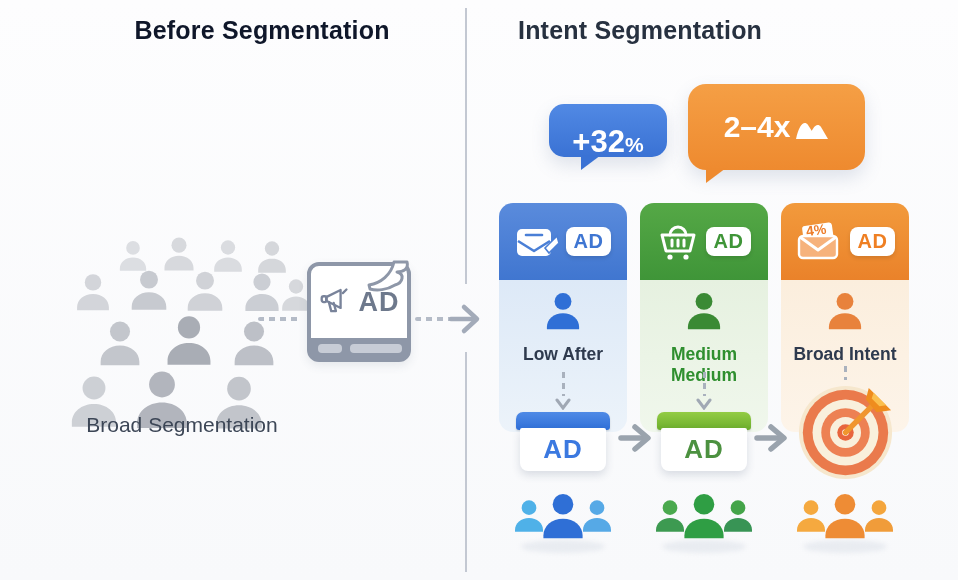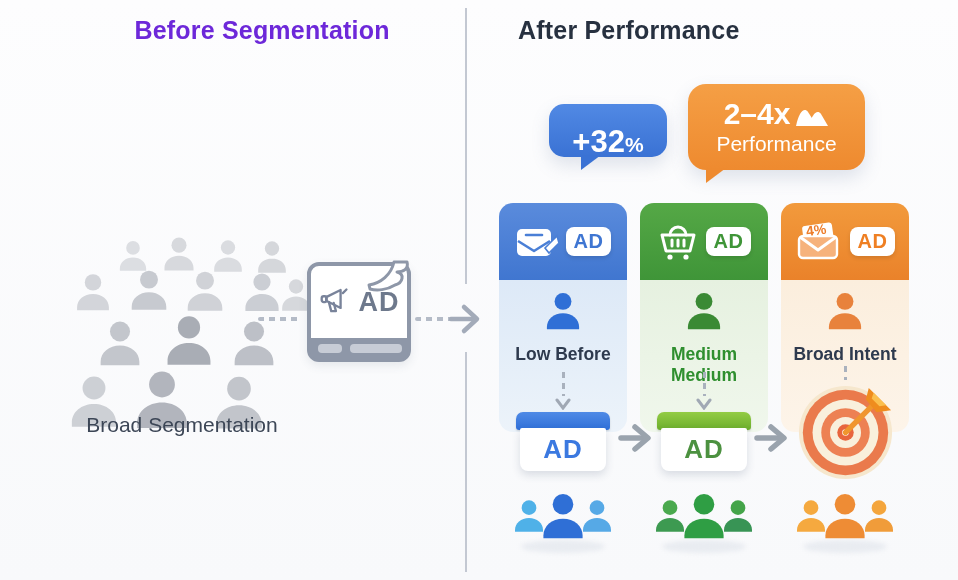--- a/index.html
+++ b/index.html
@@ -10,21 +10,21 @@
     position:relative; overflow:hidden;
   }
   .abs { position:absolute; }
 
   
   .divider { width:2px; background:#c3c8d2; left:465px; }
   .divider.top { top:8px; height:276px; }
   .divider.bottom { top:352px; height:220px; }
 
   
-  .title { font-size:25px; color:#6d28d9; letter-spacing:.2px; }
+  .title { font-size:25px; color:#0f172a; letter-spacing:.2px; }
   .title.before { left:62px; top:16px; width:400px; text-align:center; font-weight:600; }
   .title.after  { left:518px; top:16px; font-weight:800; color:#273140; }
 
   
   .person svg { display:block; width:100%; height:100%; }
 
   
   .crowd { left:62px; top:222px; width:252px; height:252px; }
   .crowd .person { position:absolute; }
 
@@ -245,38 +245,37 @@
 </div>
 
 <div class="abs hdots" style="left:415px;top:317px;width:36px"></div>
 <span class="abs" style="left:449px;top:302px;width:32px;height:34px">
   <svg viewBox="0 0 32 34" fill="none" stroke="#a3abb9" stroke-width="4.5" stroke-linecap="round" stroke-linejoin="round">
     <path d="M2 17 H26"></path>
       <path d="M15 5 L28 17 L15 29"></path>
   </svg>
 </span>
 
-<div class="abs title after">After Performance</div>
+<div class="abs title after">Intent Segmentation</div>
 
 <div class="abs bubble blue">
   <div class="ctr-line"><span>+32</span><span class="unit">%</span></div>
   <span class="tail"></span>
 </div>
 
 <div class="abs bubble orange">
   <div class="perf-line1">
     <span>2–4x</span>
     <span style="width:34px;height:24px;display:inline-block">
       <svg viewBox="0 0 34 24" fill="#fff">
         <path d="M1 22 C4 8 9 3 13 8 L22 22 Z"></path>
         <path d="M14 22 C17 10 22 5 26 10 L33 22 Z"></path>
       </svg>
     </span>
   </div>
-  <div class="perf-line2">Performance</div>
   <span class="tail"></span>
 </div>
 
 <div class="col c0">
   <div class="abs col-body" style="left:499px"></div>
   <div class="abs col-header" style="left:499px">
     <span style="width:44px;height:36px;display:inline-block">
       <svg viewBox="0 0 44 36">
         <rect x="2" y="5" width="34" height="27" rx="5" fill="#fff"></rect>
         <line x1="11" y1="11" x2="27" y2="11" stroke="#4a7fd6" stroke-width="2.6" stroke-linecap="round"></line>
@@ -285,21 +284,21 @@
       </svg>
     </span>
     <span class="ad-badge">AD</span>
   </div>
   <span class="abs col-person" style="left:540px">
     <svg viewBox="0 0 24 24">
         <circle cx="12" cy="7" r="4.4" fill="#2f6fd6"></circle>
         <path d="M12 13.2c-4.8 0-8.4 3.1-8.4 7.2v1.1h16.8v-1.1c0-4.1-3.6-7.2-8.4-7.2z" fill="#2f6fd6"></path>
       </svg>
   </span>
-  <div class="abs intent" style="left:499px">Low Before</div>
+  <div class="abs intent" style="left:499px">Low After</div>
   <div class="abs vdash" style="left:562px;top:372px;height:24px"></div>
   <span class="abs chev-down" style="left:555px;top:396px">
     <svg viewBox="0 0 16 12" fill="none" stroke="#a0a8b4" stroke-width="3" stroke-linecap="round">
         <path d="M2 2 L8 10 L14 2"></path>
       </svg>
   </span>
   <div class="abs adcard-bar blue" style="left:516px"></div>
   <div class="abs adcard-body blue" style="left:520px">AD</div>
   <div class="abs group" style="left:507px;top:488px">
     <span class="group-shadow" style="left:14px;top:52px"></span>

